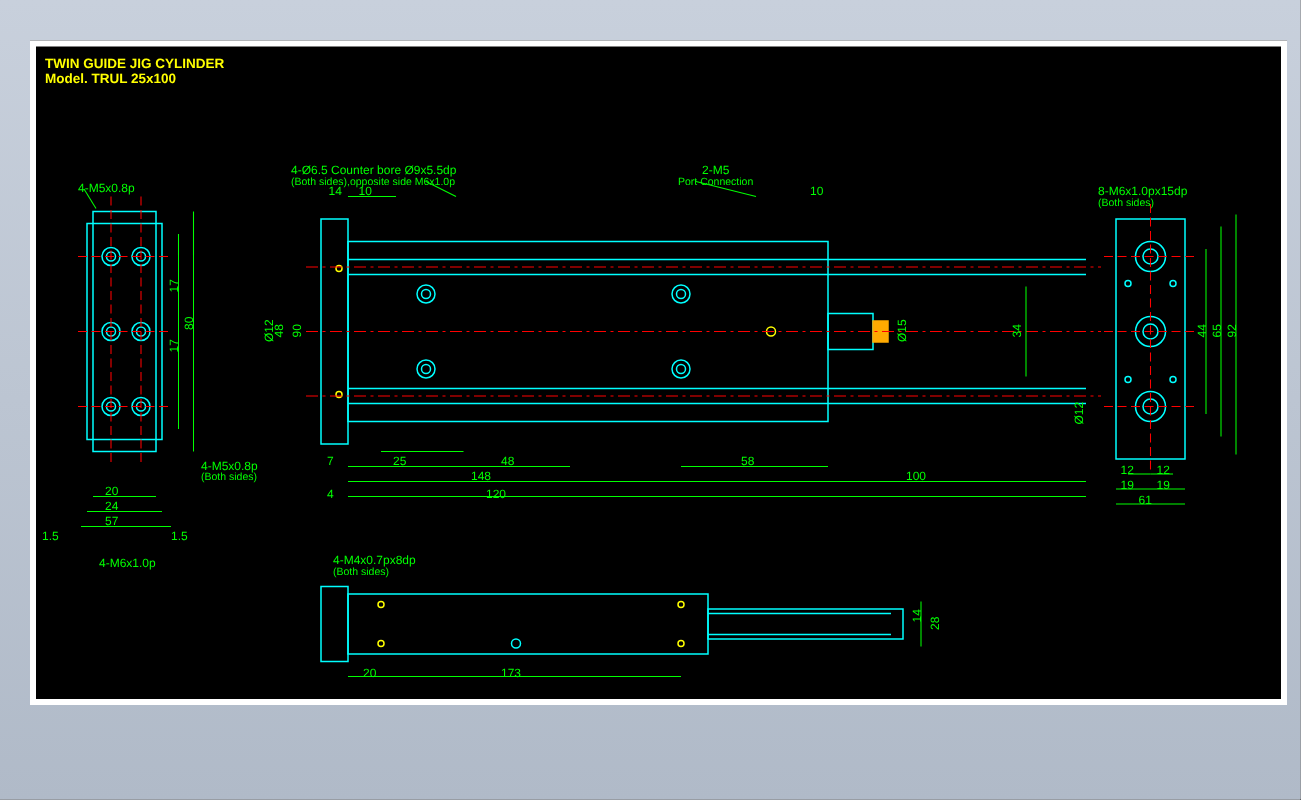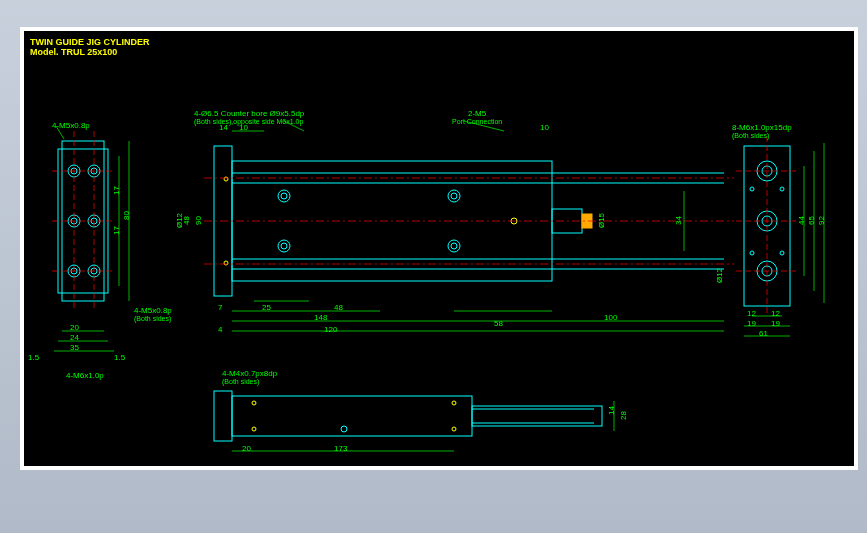--- a/index.html
+++ b/index.html
@@ -165,40 +165,40 @@
 <div class="note" style="left:170px;top:87px">(Both sides),opposite side M6x1.0p</div>
 <div class="dim" style="left:444px;top:78px">2-M5</div>
 <div class="note" style="left:428px;top:87px">Port Connection</div>
 <div class="dim" style="left:708px;top:92px">8-M6x1.0px15dp</div>
 <div class="note" style="left:708px;top:101px">(Both sides)</div>
 <div class="dim" style="left:198px;top:338px">4-M4x0.7px8dp</div>
 <div class="note" style="left:198px;top:347px">(Both sides)</div>
 
 <div class="dim" style="left:46px;top:292px">20</div>
 <div class="dim" style="left:46px;top:302px">24</div>
-<div class="dim" style="left:46px;top:312px">35</div>
+<div class="dim" style="left:46px;top:312px">57</div>
 <div class="dim" style="left:4px;top:322px">1.5</div>
 <div class="dim" style="left:90px;top:322px">1.5</div>
 <div class="dim" style="left:88px;top:155px;transform:rotate(-90deg)">17</div>
 <div class="dim" style="left:88px;top:195px;transform:rotate(-90deg)">17</div>
 <div class="dim" style="left:98px;top:180px;transform:rotate(-90deg)">80</div>
 <div class="dim" style="left:170px;top:185px;transform:rotate(-90deg)">90</div>
 <div class="dim" style="left:158px;top:185px;transform:rotate(-90deg)">48</div>
 <div class="dim" style="left:148px;top:185px;transform:rotate(-90deg)">Ø12</div>
 
 <div class="dim" style="left:195px;top:92px">14</div>
 <div class="dim" style="left:215px;top:92px">10</div>
 <div class="dim" style="left:516px;top:92px">10</div>
 <div class="dim" style="left:194px;top:272px">7</div>
 <div class="dim" style="left:194px;top:294px">4</div>
 <div class="dim" style="left:238px;top:272px">25</div>
 <div class="dim" style="left:310px;top:272px">48</div>
 <div class="dim" style="left:290px;top:282px">148</div>
 <div class="dim" style="left:300px;top:294px">120</div>
-<div class="dim" style="left:470px;top:288px">58</div>
+<div class="dim" style="left:470px;top:272px">58</div>
 <div class="dim" style="left:580px;top:282px">100</div>
 <div class="dim" style="left:570px;top:185px;transform:rotate(-90deg)">Ø15</div>
 <div class="dim" style="left:650px;top:185px;transform:rotate(-90deg)">34</div>
 <div class="dim" style="left:688px;top:240px;transform:rotate(-90deg)">Ø12</div>
 
 <div class="dim" style="left:723px;top:278px">12</div>
 <div class="dim" style="left:747px;top:278px">12</div>
 <div class="dim" style="left:723px;top:288px">19</div>
 <div class="dim" style="left:747px;top:288px">19</div>
 <div class="dim" style="left:735px;top:298px">61</div>

